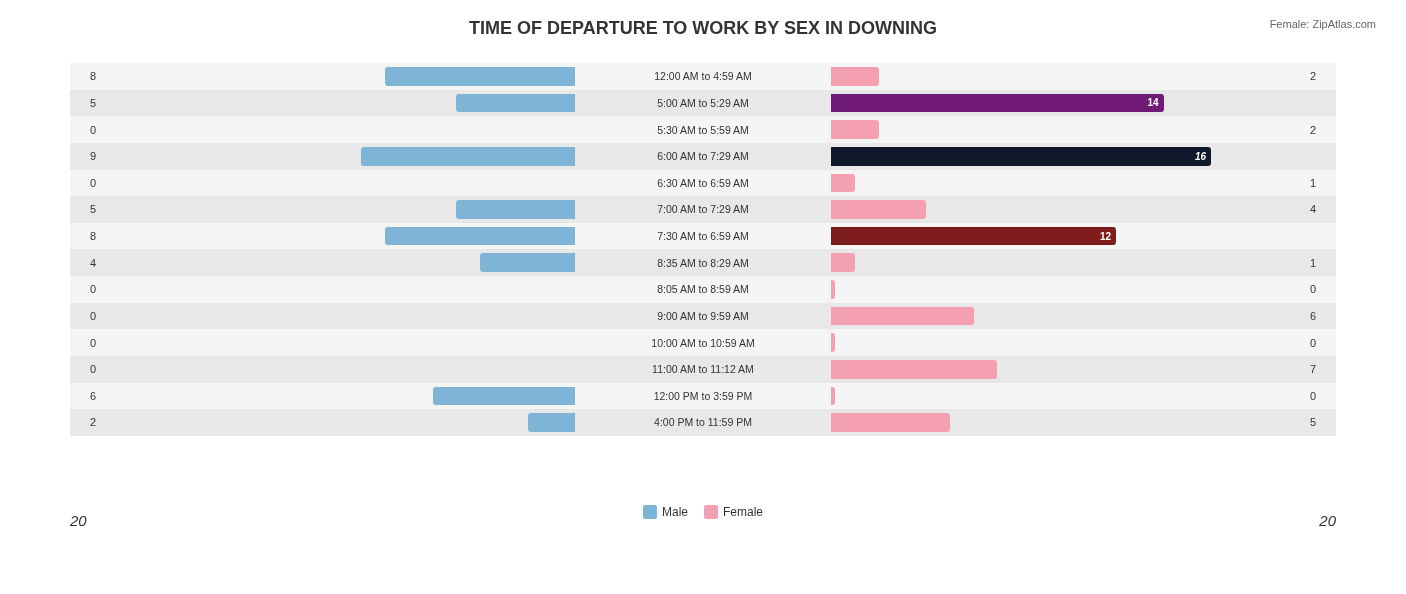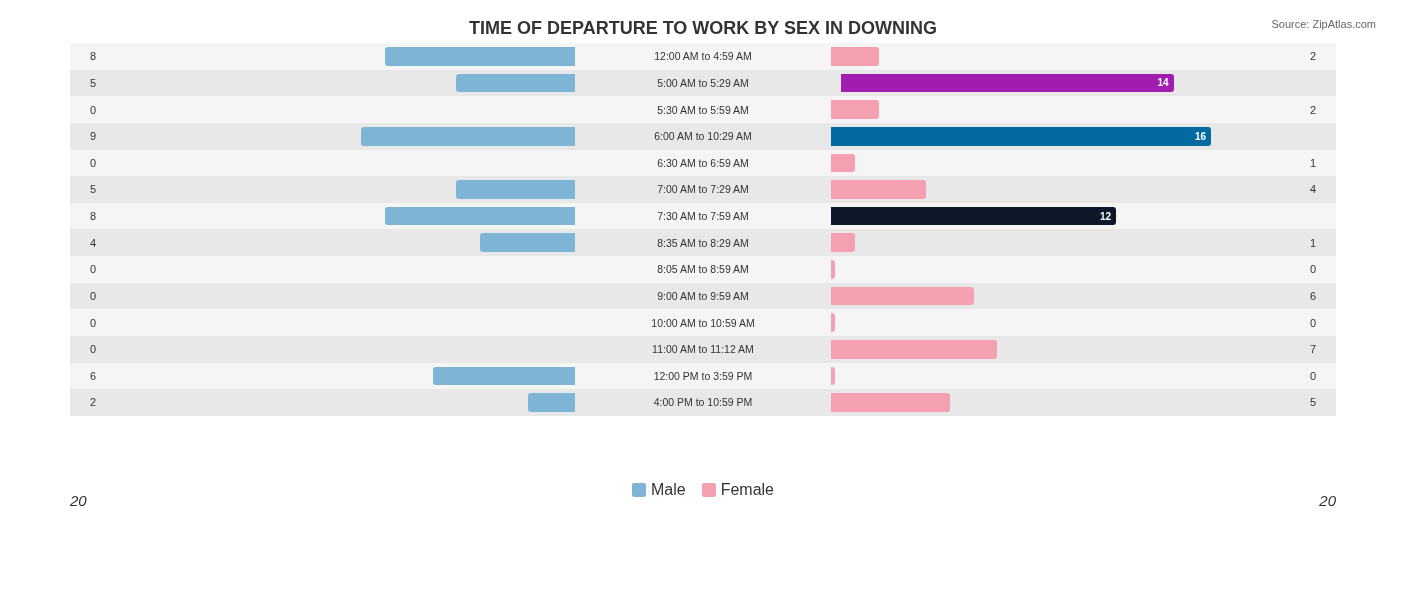--- a/index.html
+++ b/index.html
@@ -14,21 +14,21 @@
       width: 1406px;
       height: 594px;
       padding: 18px 30px 50px 30px;
       position: relative;
     }
     .chart-title {
       font-size: 18px;
       font-weight: bold;
       color: #333;
       text-align: center;
-      margin-bottom: 4px;
+      margin-bottom: 24px;
     }
     .source-label {
       position: absolute;
       top: 18px;
       right: 30px;
       font-size: 11px;
       color: #666;
     }
     .chart-area {
       position: relative;
@@ -147,35 +147,35 @@
       left: 50%;
       transform: translateX(-50%);
       display: flex;
       align-items: center;
       gap: 16px;
     }
     .legend-item {
       display: flex;
       align-items: center;
       gap: 5px;
-      font-size: 16px;
+      font-size: 12px;
       color: #333;
     }
     .legend-box {
       width: 14px;
       height: 14px;
       border-radius: 2px;
     }
   </style>
 </head>
 <body>
 
 <div class="chart-container">
   <div class="chart-title">TIME OF DEPARTURE TO WORK BY SEX IN DOWNING</div>
-  <div class="source-label">Source: ZipAtlas.com</div>
+  <div class="source-label">Female: ZipAtlas.com</div>
 
   <div class="chart-area">
     <div class="rows-wrapper" id="rows-wrapper">
 
     <div class="bar-row">
     <div class="left-value">8</div>
     <div class="bars-center">
       <div class="left-bar-container">
         <div class="bar-male" style="width:40%;">&nbsp;</div>
       </div>
@@ -189,21 +189,21 @@
     <div class="right-value">2</div>
   </div>
         <div class="bar-row">
     <div class="left-value">5</div>
     <div class="bars-center">
       <div class="left-bar-container">
         <div class="bar-male" style="width:25%;">&nbsp;</div>
       </div>
       <div class="label-center">5:00 AM to 5:29 AM</div>
       <div class="right-bar-container">
-        <div class="bar-female" style="width:70%; background:#a21caf;margin-left:10px;">
+        <div class="bar-female" style="width:70%; background:#701a75;">
           <span class="bar-female-label">14</span>
         </div>
       </div>
     </div>
     <div class="right-value"></div>
   </div>
         <div class="bar-row">
     <div class="left-value">0</div>
     <div class="bars-center">
       <div class="left-bar-container">
@@ -217,23 +217,23 @@
       </div>
     </div>
     <div class="right-value">2</div>
   </div>
         <div class="bar-row">
     <div class="left-value">9</div>
     <div class="bars-center">
       <div class="left-bar-container">
         <div class="bar-male" style="width:45%;">&nbsp;</div>
       </div>
-      <div class="label-center">6:00 AM to 10:29 AM</div>
-      <div class="right-bar-container">
-        <div class="bar-female" style="width:80%; background:#0369a1;">
+      <div class="label-center">6:00 AM to 7:29 AM</div>
+      <div class="right-bar-container">
+        <div class="bar-female" style="width:80%; background:#0f172a;font-style:italic;">
           <span class="bar-female-label">16</span>
         </div>
       </div>
     </div>
     <div class="right-value"></div>
   </div>
         <div class="bar-row">
     <div class="left-value">0</div>
     <div class="bars-center">
       <div class="left-bar-container">
@@ -262,23 +262,23 @@
       </div>
     </div>
     <div class="right-value">4</div>
   </div>
         <div class="bar-row">
     <div class="left-value">8</div>
     <div class="bars-center">
       <div class="left-bar-container">
         <div class="bar-male" style="width:40%;">&nbsp;</div>
       </div>
-      <div class="label-center">7:30 AM to 7:59 AM</div>
-      <div class="right-bar-container">
-        <div class="bar-female" style="width:60%; background:#0f172a;">
+      <div class="label-center">7:30 AM to 6:59 AM</div>
+      <div class="right-bar-container">
+        <div class="bar-female" style="width:60%; background:#7f1d1d;">
           <span class="bar-female-label">12</span>
         </div>
       </div>
     </div>
     <div class="right-value"></div>
   </div>
         <div class="bar-row">
     <div class="left-value">4</div>
     <div class="bars-center">
       <div class="left-bar-container">
@@ -367,21 +367,21 @@
       </div>
     </div>
     <div class="right-value">0</div>
   </div>
         <div class="bar-row">
     <div class="left-value">2</div>
     <div class="bars-center">
       <div class="left-bar-container">
         <div class="bar-male" style="width:10%;">&nbsp;</div>
       </div>
-      <div class="label-center">4:00 PM to 10:59 PM</div>
+      <div class="label-center">4:00 PM to 11:59 PM</div>
       <div class="right-bar-container">
         <div class="bar-female" style="width:25%; background:#f4a0b0;">
           
         </div>
       </div>
     </div>
     <div class="right-value">5</div>
   </div>
       </div>
 

